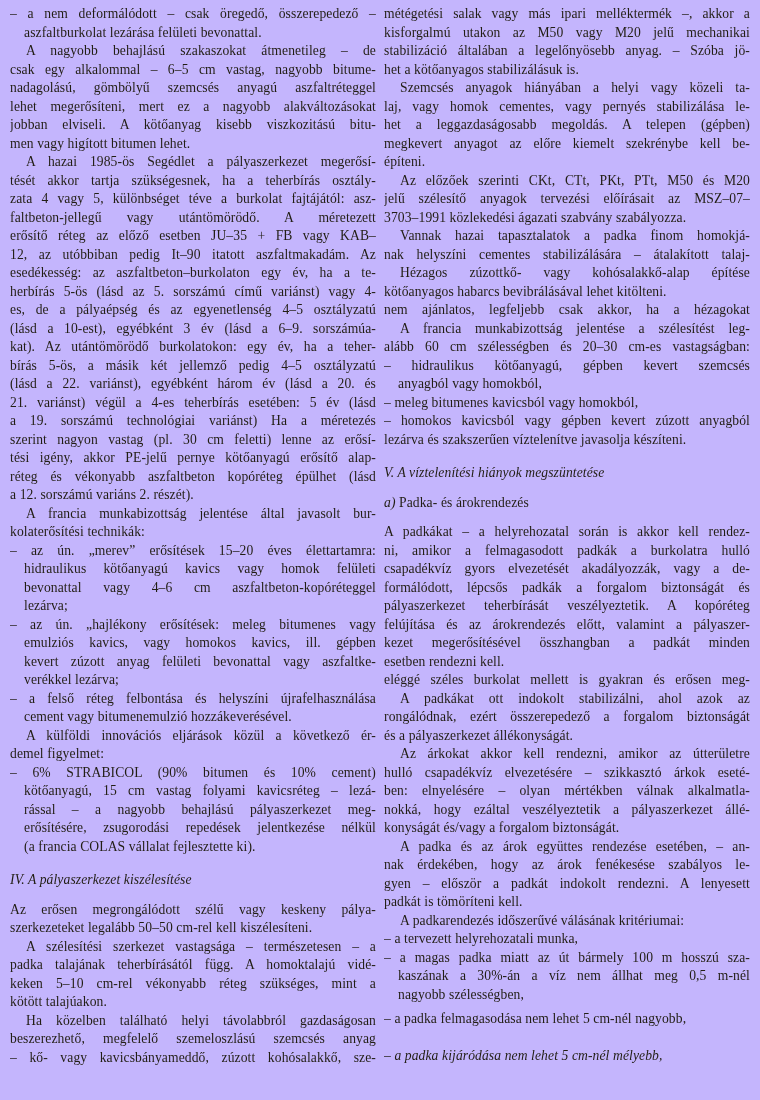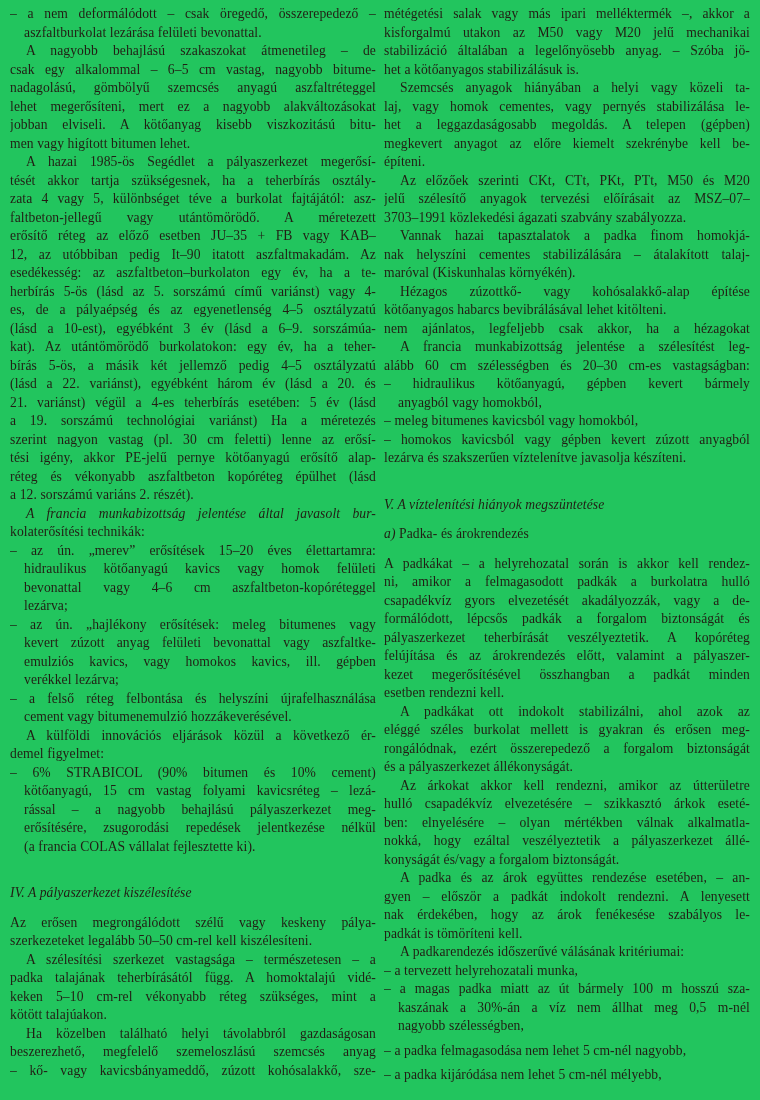--- a/index.html
+++ b/index.html
@@ -1,21 +1,21 @@
 <!DOCTYPE html>
 <html lang="hu"><head>
 <meta charset="utf-8">
 <style>
   html, body { margin: 0; padding: 0; }
   .page {
     position: relative;
     width: 760px;
     height: 1100px;
     box-sizing: border-box;
-    background: #22c55e;
+    background: #c4b5fd;
     color: #221e14;
     font-family: "Liberation Serif", "DejaVu Serif", serif;
     font-size: 13.6px;
     line-height: 18.5px;
     padding: 5px 10px 0 10px;
     display: flex;
     gap: 8px;
     overflow: hidden;
     letter-spacing: 0.1px;
   }
@@ -23,21 +23,21 @@
     flex: 1 1 0;
     min-width: 0;
     overflow: hidden;
   }
   .block { margin: 0; }
   .line { white-space: normal; }
   .j { text-align: justify; text-align-last: justify; }
   .l { text-align: center; text-align-last: left; }
   .heading {
     font-style: italic;
-    margin: 28px 0 11px 0;
+    margin: 15px 0 11px 0;
   }
   .subheading { margin: 11px 0 11px 0; }
   .subheading .lead { font-style: italic; }
 </style>
 </head>
 <body>
 
 <div class="page">
   <div class="col">
       <div class="block list">
@@ -67,33 +67,33 @@
         <div class="line j">bírás 5-ös, a másik két jellemző pedig 4–5 osztályzatú</div>
         <div class="line j">(lásd a 22. variánst), egyébként három év (lásd a 20. és</div>
         <div class="line j">21. variánst) végül a 4-es teherbírás esetében: 5 év (lásd</div>
         <div class="line j">a 19. sorszámú technológiai variánst) Ha a méretezés</div>
         <div class="line j">szerint nagyon vastag (pl. 30 cm feletti) lenne az erősí-</div>
         <div class="line j">tési igény, akkor PE-jelű pernye kötőanyagú erősítő alap-</div>
         <div class="line j">réteg és vékonyabb aszfaltbeton kopóréteg épülhet (lásd</div>
         <div class="line l">a 12. sorszámú variáns 2. részét).</div>
       </div>
       <div class="block para">
-        <div class="line j" style="padding-left: 16px; font-style: italic;">A francia munkabizottság jelentése által javasolt bur-</div>
+        <div class="line j" style="padding-left: 16px;">A francia munkabizottság jelentése által javasolt bur-</div>
         <div class="line l">kolaterősítési technikák:</div>
       </div>
       <div class="block list">
         <div class="line j">– az ún. „merev” erősítések 15–20 éves élettartamra:</div>
         <div class="line j" style="padding-left: 14px;">hidraulikus kötőanyagú kavics vagy homok felületi</div>
         <div class="line j" style="padding-left: 14px;">bevonattal vagy 4–6 cm aszfaltbeton-kopóréteggel</div>
         <div class="line l" style="padding-left: 14px;">lezárva;</div>
       </div>
       <div class="block list">
         <div class="line j">– az ún. „hajlékony erősítések: meleg bitumenes vagy</div>
+        <div class="line j" style="padding-left: 14px;">emulziós kavics, vagy homokos kavics, ill. gépben</div>
         <div class="line j" style="padding-left: 14px;">kevert zúzott anyag felületi bevonattal vagy aszfaltke-</div>
-        <div class="line j" style="padding-left: 14px;">emulziós kavics, vagy homokos kavics, ill. gépben</div>
         <div class="line l" style="padding-left: 14px;">verékkel lezárva;</div>
       </div>
       <div class="block list">
         <div class="line j">– a felső réteg felbontása és helyszíni újrafelhasználása</div>
         <div class="line l" style="padding-left: 14px;">cement vagy bitumenemulzió hozzákeverésével.</div>
       </div>
       <div class="block para">
         <div class="line j" style="padding-left: 16px;">A külföldi innovációs eljárások közül a következő ér-</div>
         <div class="line l">demel figyelmet:</div>
       </div>
@@ -136,33 +136,32 @@
         <div class="line l">építeni.</div>
       </div>
       <div class="block para">
         <div class="line j" style="padding-left: 16px;">Az előzőek szerinti CKt, CTt, PKt, PTt, M50 és M20</div>
         <div class="line j">jelű szélesítő anyagok tervezési előírásait az MSZ–07–</div>
         <div class="line l">3703–1991 közlekedési ágazati szabvány szabályozza.</div>
       </div>
       <div class="block para">
         <div class="line j" style="padding-left: 16px;">Vannak hazai tapasztalatok a padka finom homokjá-</div>
         <div class="line j">nak helyszíni cementes stabilizálására – átalakított talaj-</div>
-        <div class="line l">maróval (Kiskunhalas környékén).</div>
       </div>
       <div class="block para">
         <div class="line j" style="padding-left: 16px;">Hézagos zúzottkő- vagy kohósalakkő-alap építése</div>
         <div class="line l">kötőanyagos habarcs bevibrálásával lehet kitölteni.</div>
         <div class="line j">nem ajánlatos, legfeljebb csak akkor, ha a hézagokat</div>
       </div>
       <div class="block para">
         <div class="line j" style="padding-left: 16px;">A francia munkabizottság jelentése a szélesítést leg-</div>
         <div class="line j">alább 60 cm szélességben és 20–30 cm-es vastagságban:</div>
       </div>
       <div class="block list">
-        <div class="line j">– hidraulikus kötőanyagú, gépben kevert bármely</div>
+        <div class="line j">– hidraulikus kötőanyagú, gépben kevert szemcsés</div>
         <div class="line l" style="padding-left: 14px;">anyagból vagy homokból,</div>
       </div>
       <div class="block list">
         <div class="line l">– meleg bitumenes kavicsból vagy homokból,</div>
       </div>
       <div class="block list">
         <div class="line j">– homokos kavicsból vagy gépben kevert zúzott anyagból</div>
         <div class="line l">lezárva és szakszerűen víztelenítve javasolja készíteni.</div>
       </div>
       <div class="block heading">V. A víztelenítési hiányok megszüntetése</div>
@@ -171,49 +170,49 @@
         <div class="line j">A padkákat – a helyrehozatal során is akkor kell rendez-</div>
         <div class="line j">ni, amikor a felmagasodott padkák a burkolatra hulló</div>
         <div class="line j">csapadékvíz gyors elvezetését akadályozzák, vagy a de-</div>
         <div class="line j">formálódott, lépcsős padkák a forgalom biztonságát és</div>
         <div class="line j">pályaszerkezet teherbírását veszélyeztetik. A kopóréteg</div>
         <div class="line j">felújítása és az árokrendezés előtt, valamint a pályaszer-</div>
         <div class="line j">kezet megerősítésével összhangban a padkát minden</div>
         <div class="line l">esetben rendezni kell.</div>
       </div>
       <div class="block para">
+        <div class="line j">eléggé széles burkolat mellett is gyakran és erősen meg-</div>
         <div class="line j" style="padding-left: 16px;">A padkákat ott indokolt stabilizálni, ahol azok az</div>
-        <div class="line j">eléggé széles burkolat mellett is gyakran és erősen meg-</div>
         <div class="line j">rongálódnak, ezért összerepedező a forgalom biztonságát</div>
         <div class="line l">és a pályaszerkezet állékonyságát.</div>
       </div>
       <div class="block para">
         <div class="line j" style="padding-left: 16px;">Az árkokat akkor kell rendezni, amikor az útterületre</div>
         <div class="line j">hulló csapadékvíz elvezetésére – szikkasztó árkok eseté-</div>
         <div class="line j">ben: elnyelésére – olyan mértékben válnak alkalmatla-</div>
         <div class="line j">nokká, hogy ezáltal veszélyeztetik a pályaszerkezet állé-</div>
         <div class="line l">konyságát és/vagy a forgalom biztonságát.</div>
       </div>
       <div class="block para">
         <div class="line j" style="padding-left: 16px;">A padka és az árok együttes rendezése esetében, – an-</div>
+        <div class="line j">nak érdekében, hogy az árok fenékesése szabályos le-</div>
         <div class="line j">gyen – először a padkát indokolt rendezni. A lenyesett</div>
-        <div class="line j">nak érdekében, hogy az árok fenékesése szabályos le-</div>
         <div class="line l">padkát is tömöríteni kell.</div>
       </div>
       <div class="block para">
         <div class="line l" style="padding-left: 16px;">A padkarendezés időszerűvé válásának kritériumai:</div>
       </div>
       <div class="block list">
         <div class="line l">– a tervezett helyrehozatali munka,</div>
       </div>
       <div class="block list">
         <div class="line j">– a magas padka miatt az út bármely 100 m hosszú sza-</div>
         <div class="line j" style="padding-left: 14px;">kaszának a 30%-án a víz nem állhat meg 0,5 m-nél</div>
         <div class="line l" style="padding-left: 14px;">nagyobb szélességben,</div>
       </div>
       <div class="block list" style="margin-top: 6px;">
         <div class="line l">– a padka felmagasodása nem lehet 5 cm-nél nagyobb,</div>
       </div>
-      <div class="block list" style="margin-top: 6px;">
+      <div class="block list" style="margin-top: 18px; font-style: italic;">
         <div class="line l">– a padka kijáródása nem lehet 5 cm-nél mélyebb,</div>
       </div>
     </div>
 </div>
 
 </body></html>

